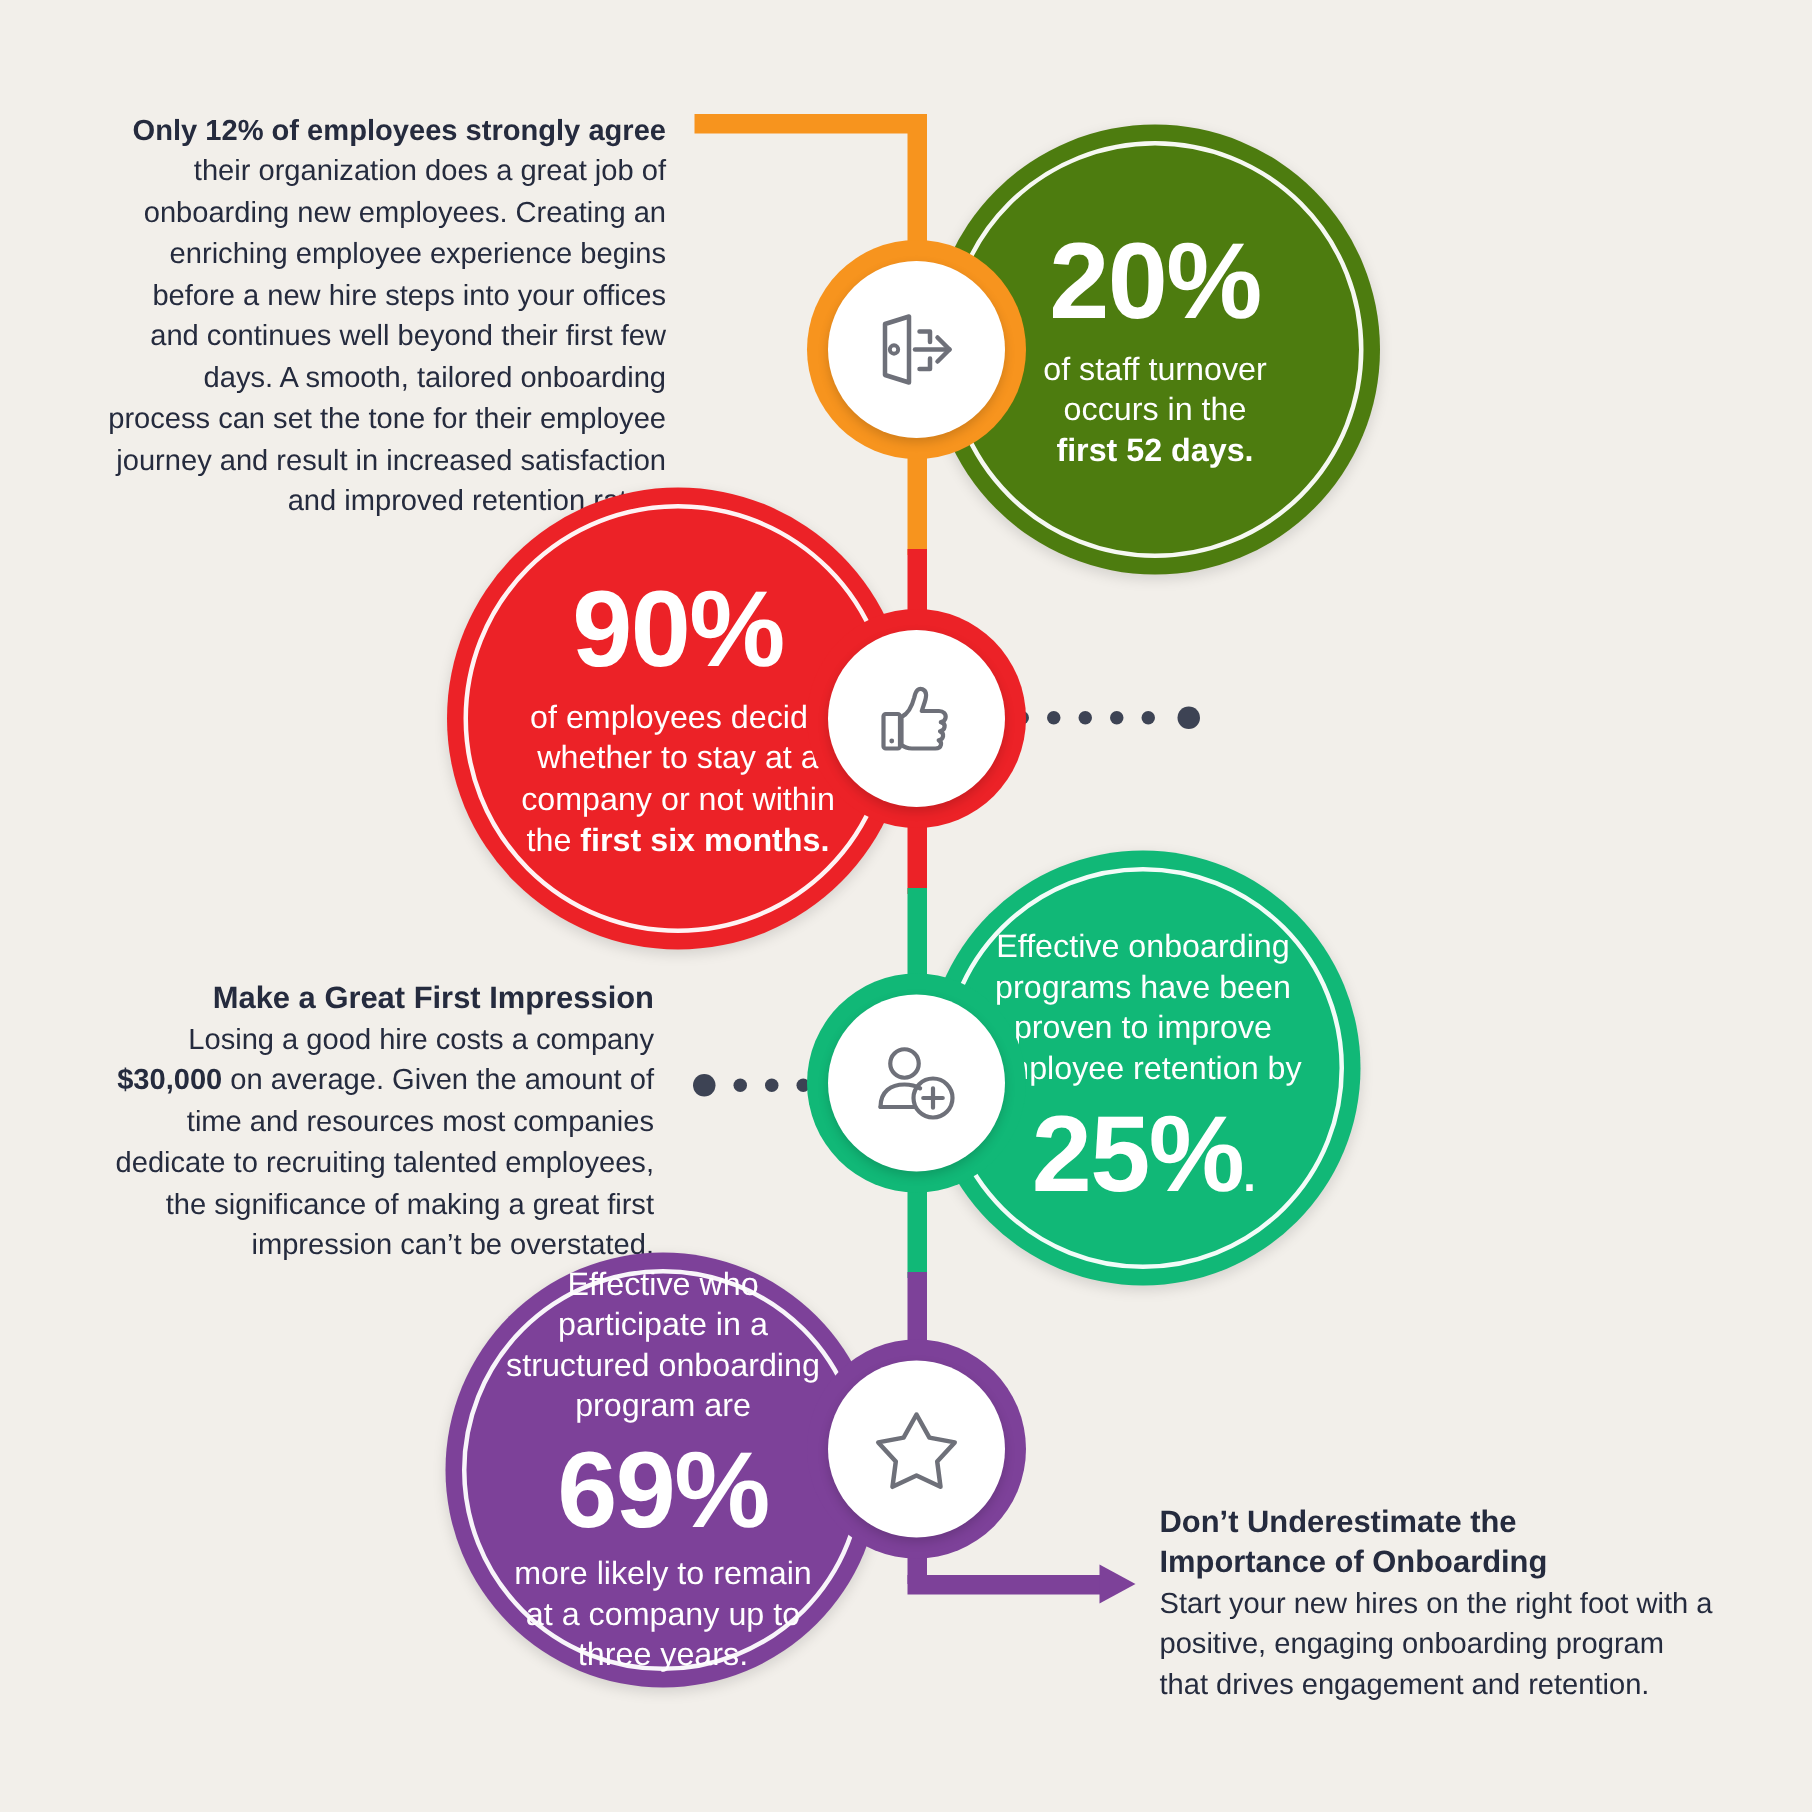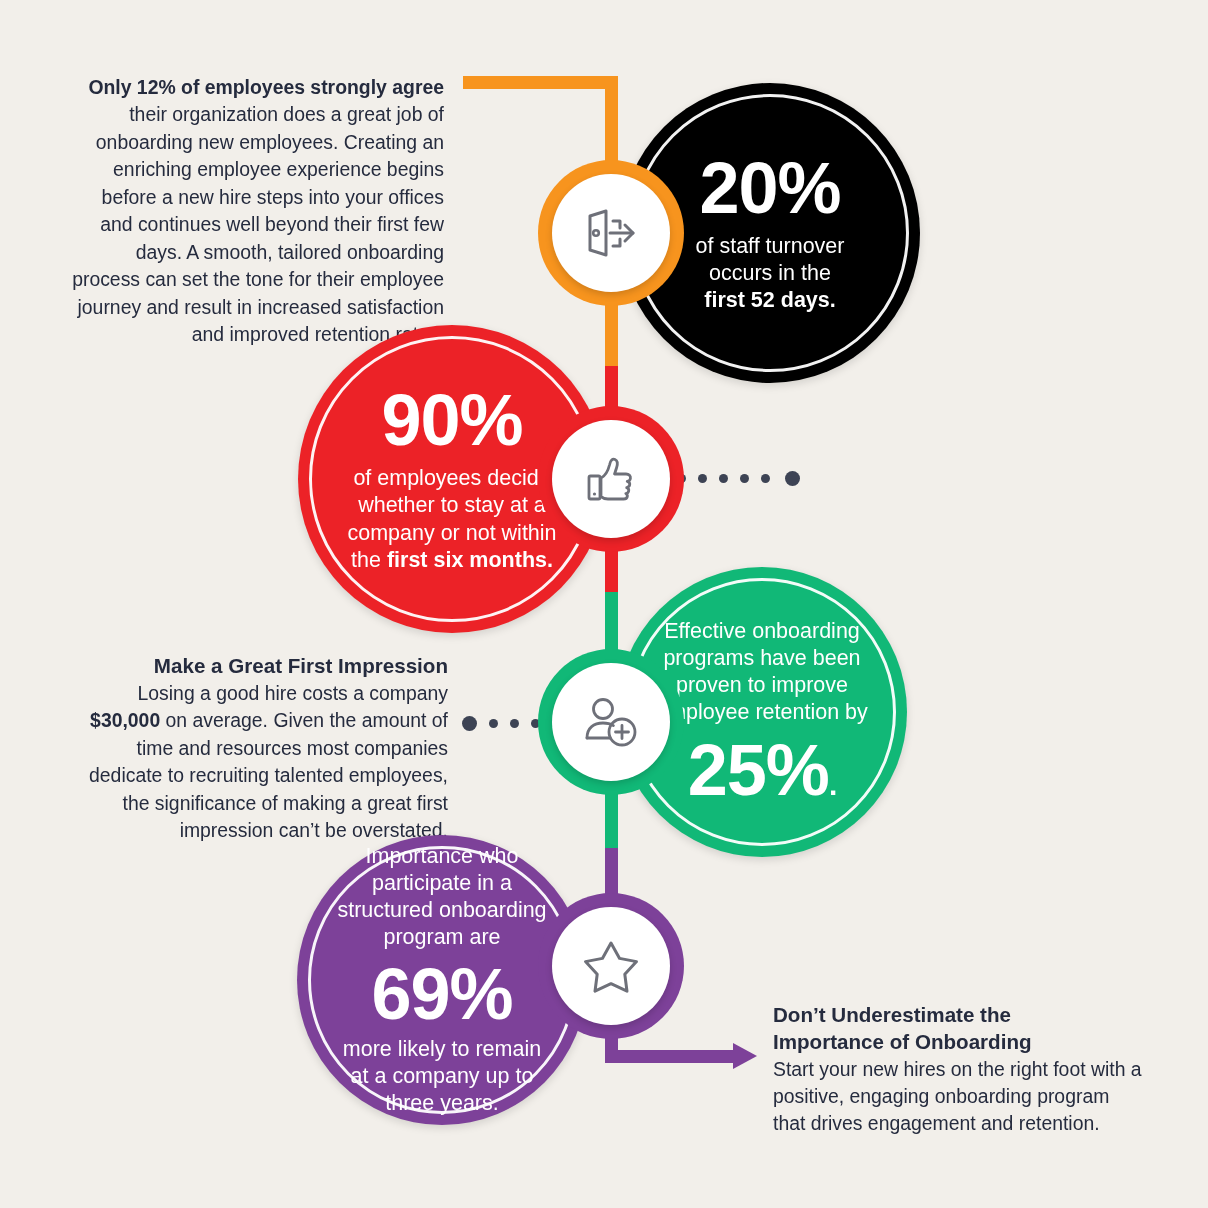--- a/index.html
+++ b/index.html
@@ -125,21 +125,21 @@
 
   <div class="spine" style="left:605px; top:1050px; width:130px; height:13px; background:#7D4199;"></div>
   <div class="spine" style="left:733px; top:1043px; width:0; height:0;
               border-top:13px solid transparent; border-bottom:13px solid transparent;
               border-left:24px solid #7D4199;"></div>
 
   <div class="txt align-right" style="left:64px; top:74px; width:380px;">
     <b>Only 12% of employees strongly agree</b><span> their organization does a great job of onboarding new employees. Creating an enriching employee experience begins before a new hire steps into your offices and continues well beyond their first few days. A smooth, tailored onboarding process can set the tone for their employee journey and result in increased satisfaction and improved retention rates.</span>
   </div>
 
-  <div class="stat-circle" style="left:620px; top:83px; width:300px; height:300px; background:#000000;">
+  <div class="stat-circle" style="left:620px; top:83px; width:300px; height:300px; background:#4d7c0f;">
     <div class="stat-inner">
       <span class="big-num">20%</span>
       <span class="stat-text gap-top">of staff turnover</span>
       <span class="stat-text">occurs in the</span>
       <span class="stat-text" style="font-weight:700;">first 52 days.</span>
     </div>
   </div>
   <div class="icon-ring" style="left:538px; top:160px; background:#F7941E;"></div>
   <div class="icon-circle" style="left:552px; top:174px;">
     <svg width="62" height="62" viewBox="0 0 62 62">
@@ -202,28 +202,28 @@
 
   <div class="dots" style="left:462px; top:716px;">
     <span class="big-first" style="margin-right:12px;"></span>
     <span></span>
     <span></span>
     <span></span>
     <span></span>
     <span></span>
   </div>
 
-  <div class="txt align-right" style="left:68px; top:653px; width:380px;">
+  <div class="txt align-right" style="left:56px; top:653px; width:380px;">
     <span class="hd">Make a Great First Impression</span>
     <span>Losing a good hire costs a company </span><b>$30,000</b><span> on average. Given the amount of time and resources most companies dedicate to recruiting talented employees, the significance of making a great first impression can’t be overstated.</span>
   </div>
 
   <div class="stat-circle" style="left:297px; top:835px; width:290px; height:290px; background:#7D4199;">
     <div class="stat-inner" style="padding:0 24px; line-height:1.2;">
-      <span class="stat-text">Importance who</span>
+      <span class="stat-text">Effective who</span>
       <span class="stat-text">participate in a</span>
       <span class="stat-text">structured onboarding</span>
       <span class="stat-text">program are</span>
       <span class="big-num" style="margin:6px 0 6px;">69%</span>
       <span class="stat-text">more likely to remain</span>
       <span class="stat-text">at a company up to</span>
       <span class="stat-text" style="font-weight:400;">three years.</span>
     </div>
   </div>
   <div class="icon-ring" style="left:538px; top:893px; background:#7D4199;"></div>

